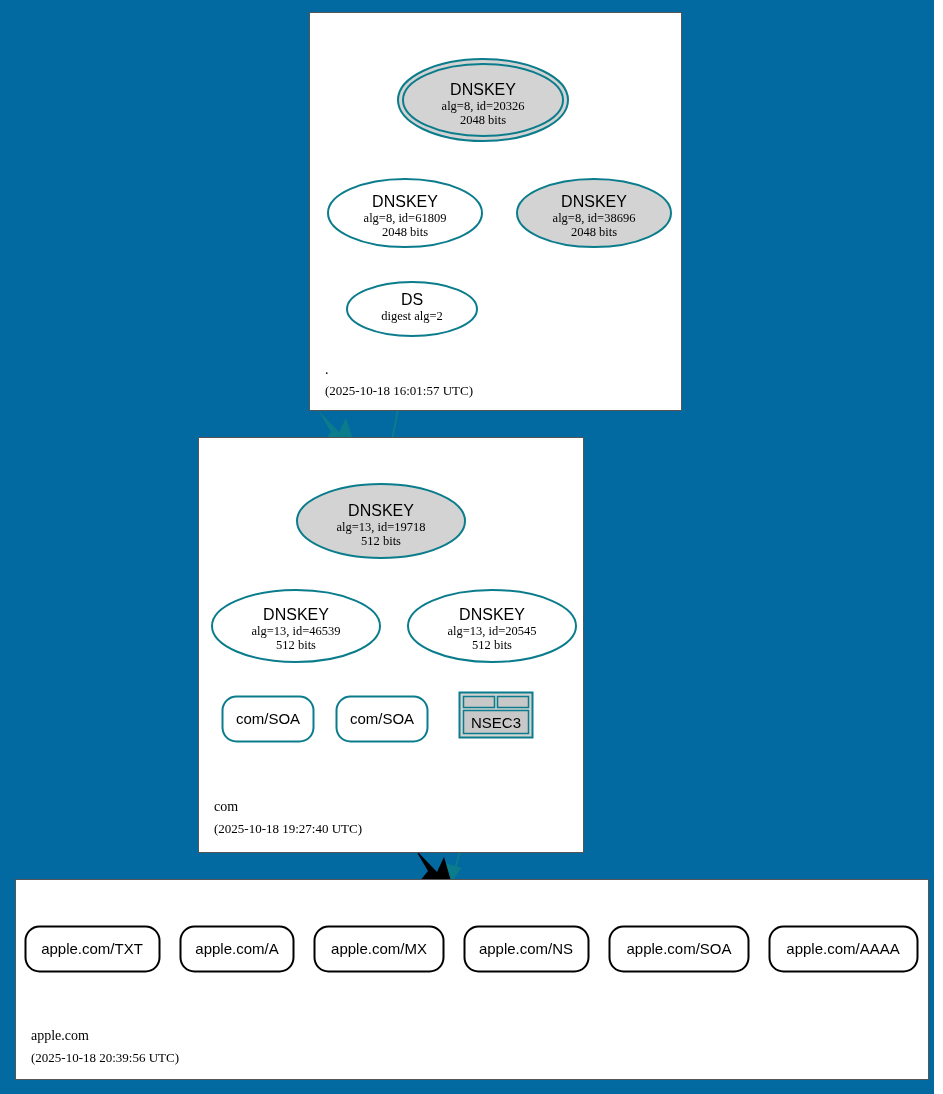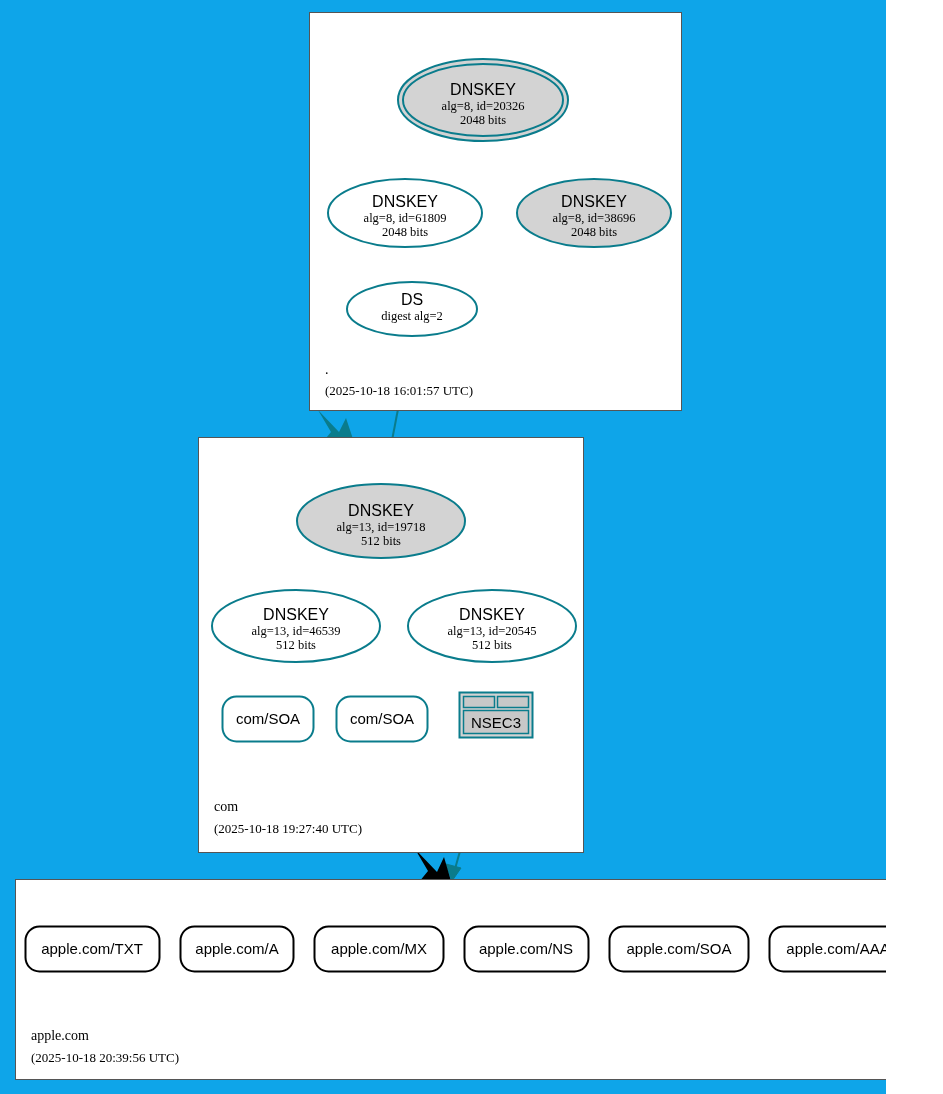--- a/index.html
+++ b/index.html
@@ -7,22 +7,23 @@
     padding: 0;
     background: #ffffff;
   }
   body {
     font-family: "Liberation Sans", sans-serif;
   }
   #stage {
     position: relative;
     width: 886px;
     height: 1094px;
-    background: #0ea5e9;
+    background: #0369a1;
     overflow: hidden;
+    padding-left: 48px;
   }
   #stage svg.layer {
     position: absolute;
     left: 0;
     top: 0;
     width: 943px;
     height: 1094px;
     overflow: visible;
   }
   .zone-box {

